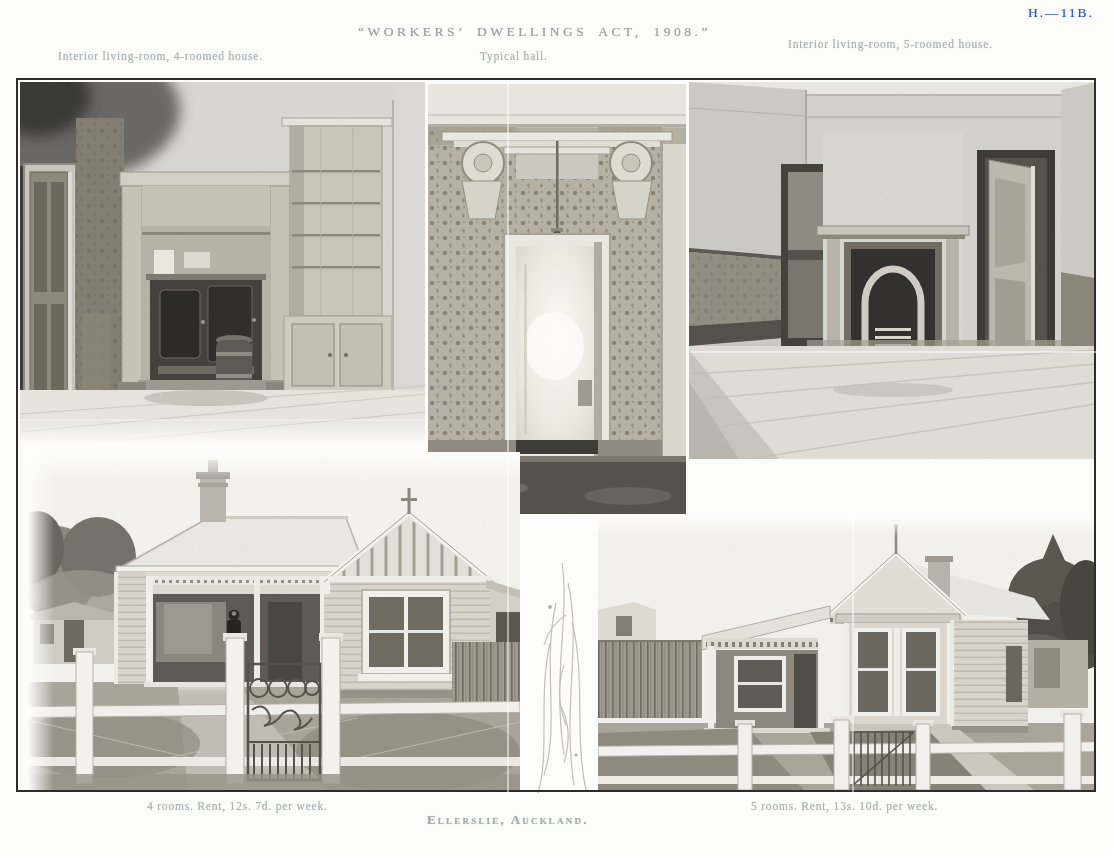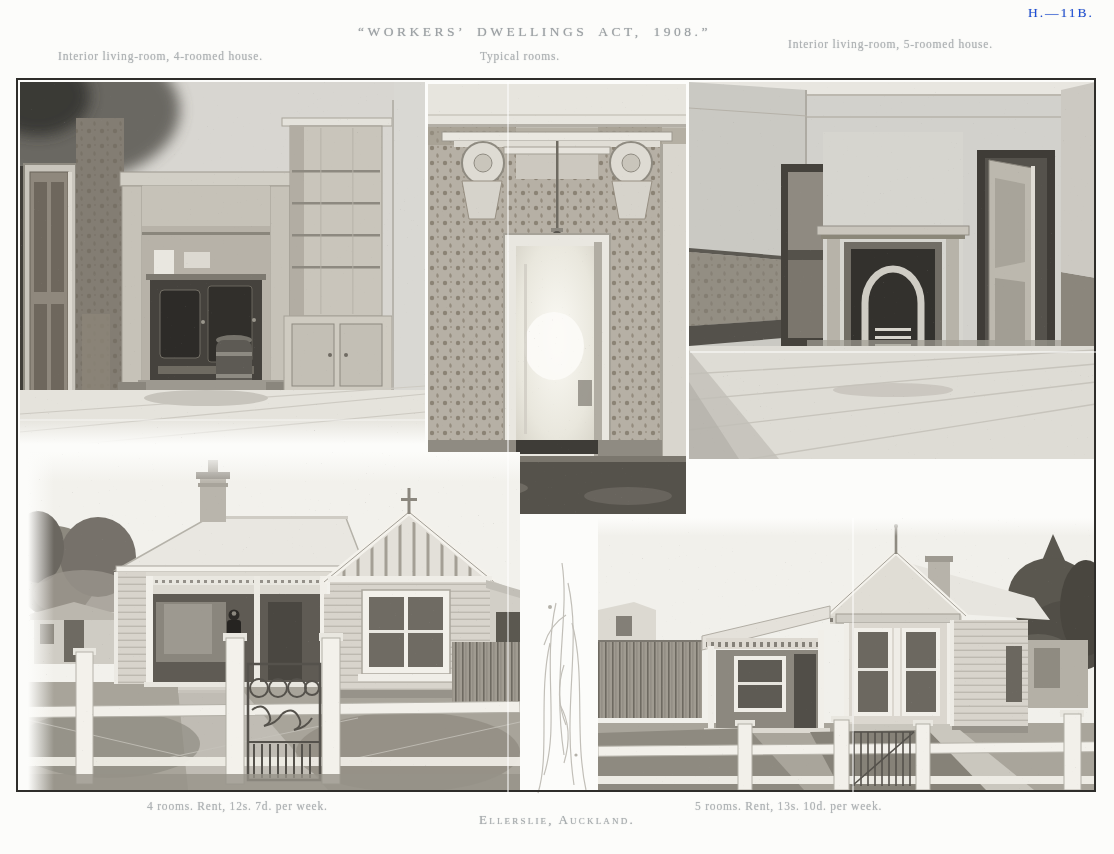--- a/index.html
+++ b/index.html
@@ -18,23 +18,24 @@
     font-size:13.5px;letter-spacing:3.5px;word-spacing:5px;color:#9ca1a4;
     text-shadow:0 0 1px rgba(156,161,164,.65);
   }
   .caption{
     position:absolute;text-align:left;
     font-size:11.5px;letter-spacing:.8px;color:#aeb2b4;
     text-shadow:0 0 1px rgba(174,178,180,.7);
     white-space:nowrap;
   }
   .footer-cap{
-    position:absolute;text-align:center;
+    position:absolute;
     font-variant:small-caps;font-size:13px;letter-spacing:2.2px;color:#a6abad;
     text-shadow:0 0 1px rgba(166,171,173,.7);
+    font-weight:bold;
   }
   .frame{
     position:absolute;left:16px;top:78px;width:1080px;height:714px;
     border:2px solid #2e2d2a;box-sizing:border-box;z-index:6;
     pointer-events:none;
   }
   .photo{position:absolute;z-index:2;overflow:hidden;}
   .photo svg{display:block;}
   .fold{position:absolute;z-index:7;background:rgba(255,255,255,.5);pointer-events:none;}
   .plant{position:absolute;z-index:3;}
@@ -89,21 +90,21 @@
     <clipPath id="gclip">
         <polygon points="304,128 381,66 458,128"></polygon>
       </clipPath>
   </defs>
 </svg>
 
 <div class="plate-num">H.—11B.</div>
 <div class="title">“WORKERS’ DWELLINGS ACT, 1908.”</div>
 
 <div class="caption" style="left:58px;top:50px;width:270px">Interior living-room, 4-roomed house.</div>
-<div class="caption" style="left:480px;top:50px;width:160px">Typical rooms.</div>
+<div class="caption" style="left:480px;top:50px;width:160px">Typical hall.</div>
 <div class="caption" style="left:788px;top:38px;width:270px">Interior living-room, 5-roomed house.</div>
 
 <div class="frame"></div>
 
 <div class="photo" style="left:20px;top:82px;width:405px;height:362px">
 <svg width="405" height="362" viewBox="0 0 405 362">
   <rect width="405" height="362" fill="#d8d6d1"></rect>
   <ellipse cx="45" cy="28" rx="115" ry="72" fill="#504d47" filter="url(#soft)" opacity=".8"></ellipse>
   <ellipse cx="18" cy="14" rx="52" ry="40" fill="#33312d" filter="url(#soft)" opacity=".85"></ellipse>
   <g>
@@ -498,14 +499,14 @@
   <circle cx="56" cy="200" r="1.6" fill="#b4b1a9"></circle>
 </svg>
 </div>
 
 <div class="fold" style="left:507px;top:82px;width:2px;height:712px"></div>
 <div class="fold" style="left:852px;top:518px;width:2px;height:274px"></div>
 <div class="fold" style="left:690px;top:351px;width:406px;height:2px"></div>
 <div class="fold" style="left:20px;top:419px;width:405px;height:2px;opacity:.6"></div>
 
 <div class="caption" style="left:147px;top:800px;width:280px">4 rooms. Rent, 12s. 7d. per week.</div>
-<div class="caption" style="left:695px;top:800px;width:280px">5 rooms. Rent, 13s. 10d. per week.</div>
+<div class="caption" style="left:751px;top:800px;width:280px">5 rooms. Rent, 13s. 10d. per week.</div>
 <div class="footer-cap" style="left:427px;top:812px;width:260px">Ellerslie, Auckland.</div>
 
 </body></html>

